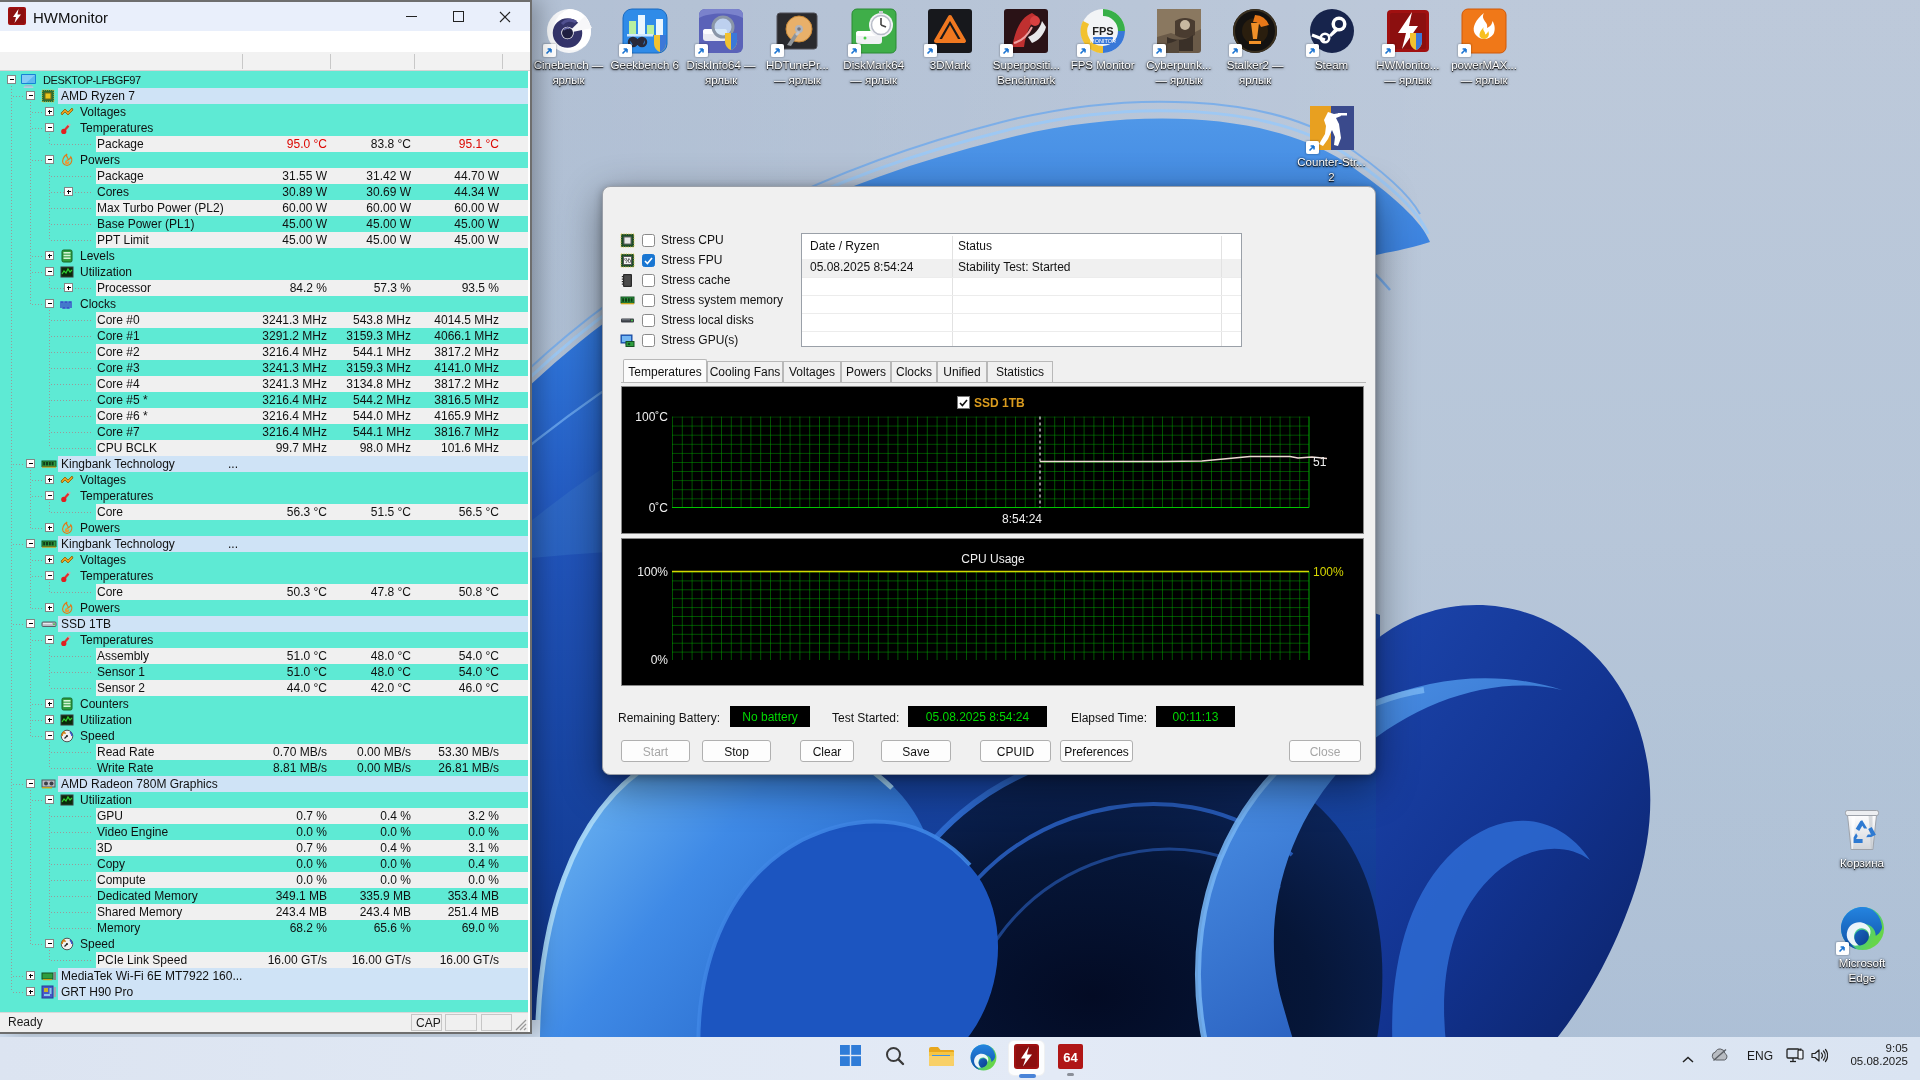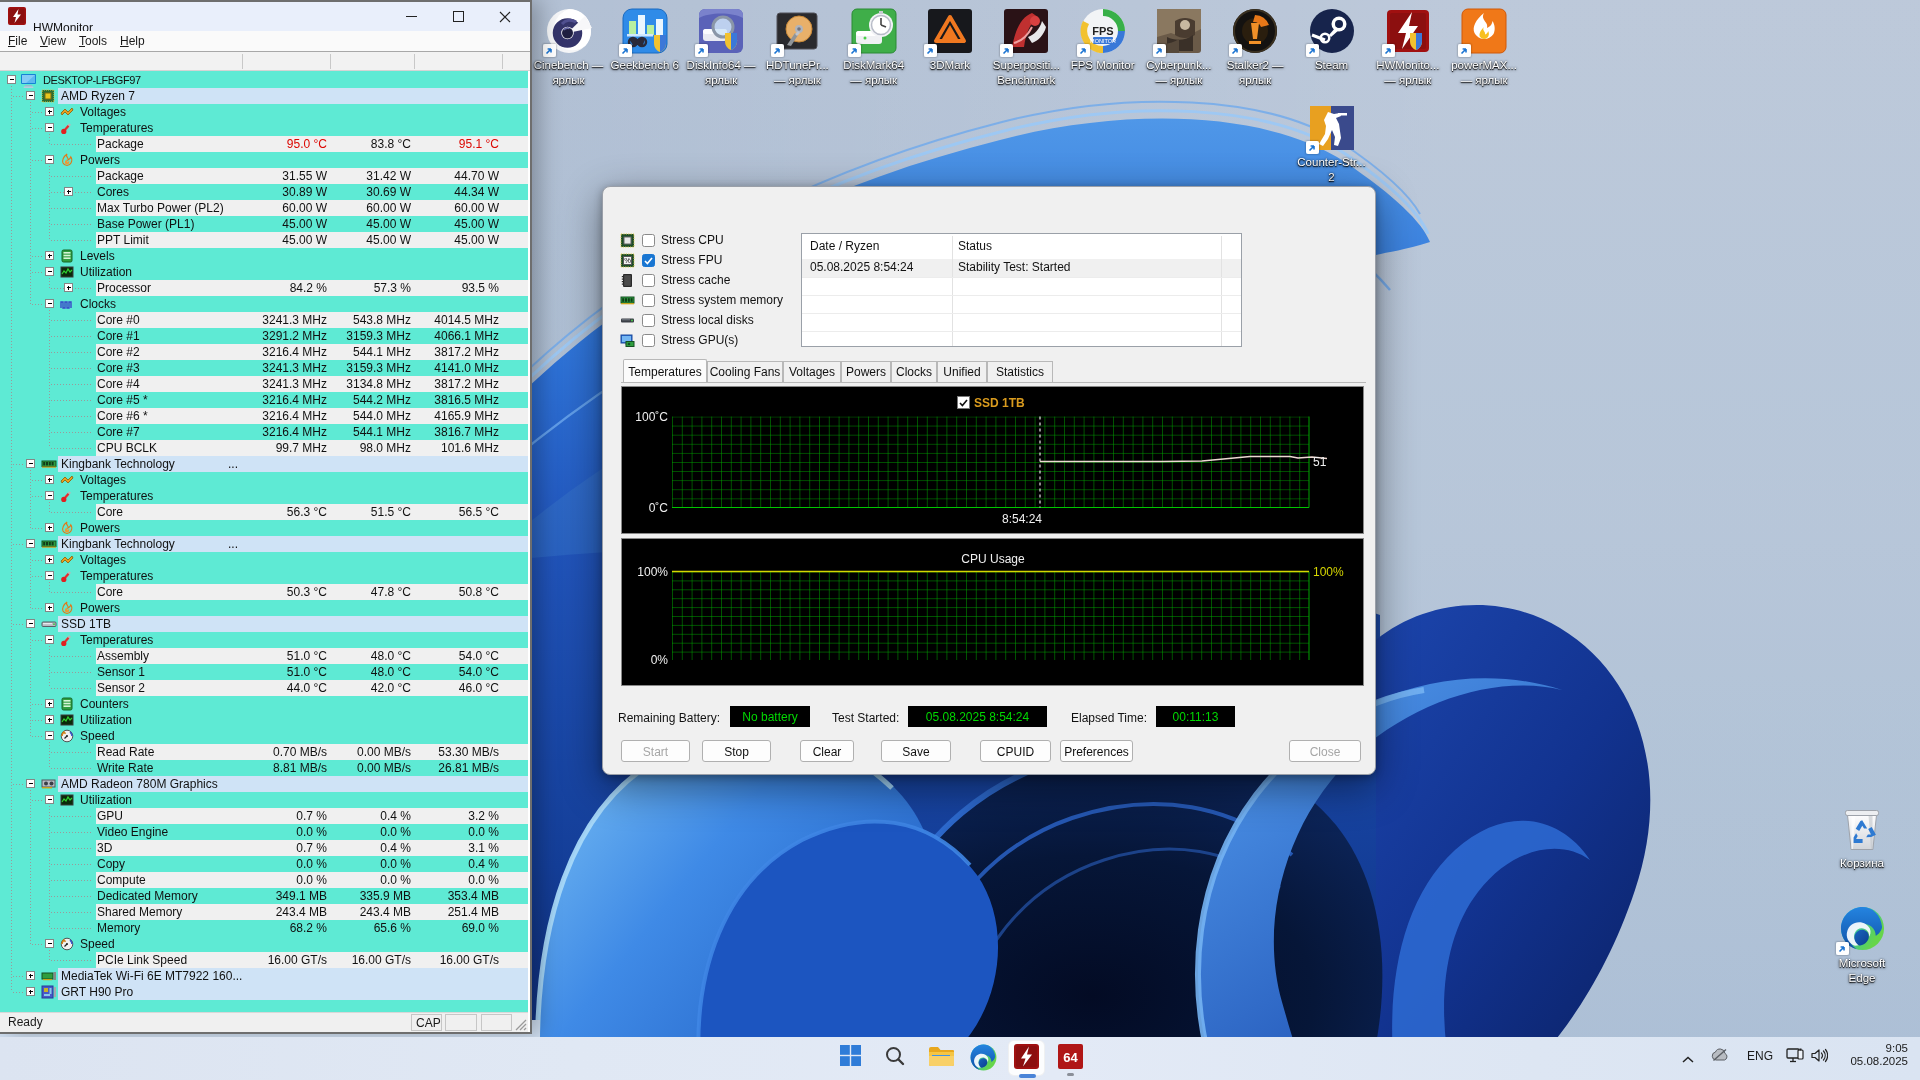--- a/index.html
+++ b/index.html
@@ -7,21 +7,21 @@
 .di{position:absolute;width:76px;text-align:center;z-index:2}
 .dii{position:relative;width:48px;height:48px;margin:0 auto}
 .dii svg{display:block;margin:0 auto}
 .sc{position:absolute;left:-2px;bottom:-2px;width:13px;height:13px;box-shadow:0 0 2px rgba(0,0,0,.4)}
 .sc svg{display:block}
 .dil{margin-top:3px;font-size:11.5px;line-height:15px;color:#fff;text-shadow:0 1px 1px rgba(0,0,0,.95),0 1px 3px rgba(0,0,0,.75),0 0 2px rgba(0,0,0,.5)}
 
 #hwm{position:absolute;left:0;top:0;width:532px;height:1034px;background:#fff;border:2px solid #6e6e6e;border-left:none;z-index:3;box-shadow:8px 0 20px rgba(0,0,0,.25)}
 .tbar{position:absolute;left:0;top:0;width:100%;height:28.5px;background:#e9effb}
 .appico{position:absolute;left:8px;top:5px}
-.ttl{position:absolute;left:33px;top:19px;font-size:12px;color:#111}
+.ttl{position:absolute;left:33px;top:7px;font-size:15px;color:#111}
 .wbtn{position:absolute;top:9px;width:45px;text-align:center}
 .wbtn svg{display:inline-block;vertical-align:top}
 .mbar{position:absolute;left:0;top:28.5px;width:100%;height:21px;background:#fafafa;border-bottom:1px solid #a8a8a8;font-size:12px;color:#1a1a1a}
 .mbar span{position:absolute;top:3px}
 .lhead{position:absolute;left:0;top:49.5px;width:100%;height:19px;background:#f2f2f2;border-bottom:1px solid #d4d4d4}
 .hc{position:absolute;top:17px;font-size:15px;color:#1a1a1a}
 .lhead i{position:absolute;top:2px;height:15px;width:1px;background:#c8c8c8}
 .list{position:absolute;left:0;top:68.5px;width:528px;height:941.5px;background:#5eead4;overflow:hidden}
 .tree{position:absolute;left:0;top:0}
 .r{position:absolute;left:0;width:528px;height:16px;font-size:12px;color:#111}
@@ -512,26 +512,20 @@
    <span class="wbtn" style="right:96px"><svg width="11" height="11">
           <line x1="0" y1="5.5" x2="11" y2="5.5" stroke="#222" stroke-width="1"></line>
         </svg></span>
    <span class="wbtn" style="right:49px"><svg width="11" height="11">
           <rect x="0.5" y="0.5" width="10" height="10" fill="none" stroke="#222" stroke-width="1"></rect>
         </svg></span>
    <span class="wbtn" style="right:3px"><svg width="12" height="12">
           <path d="M1 1 11 11M11 1 1 11" stroke="#222" stroke-width="1.1"></path>
         </svg></span>
  </div>
- <div class="mbar">
-      <span style="left:8px"><u>F</u>ile</span>
-      <span style="left:40px"><u>V</u>iew</span>
-      <span style="left:79px"><u>T</u>ools</span>
-      <span style="left:120px"><u>H</u>elp</span>
-    </div>
  <div class="lhead">
    <span class="hc" style="left:8px">Sensor</span>
    <span class="hc" style="left:250px">Value</span>
    <span class="hc" style="left:336px">Min</span>
    <span class="hc" style="left:424px">Max</span>
    <i style="left:242px"></i>
       <i style="left:330px"></i>
       <i style="left:414px"></i>
       <i style="left:502px"></i>
  </div>

